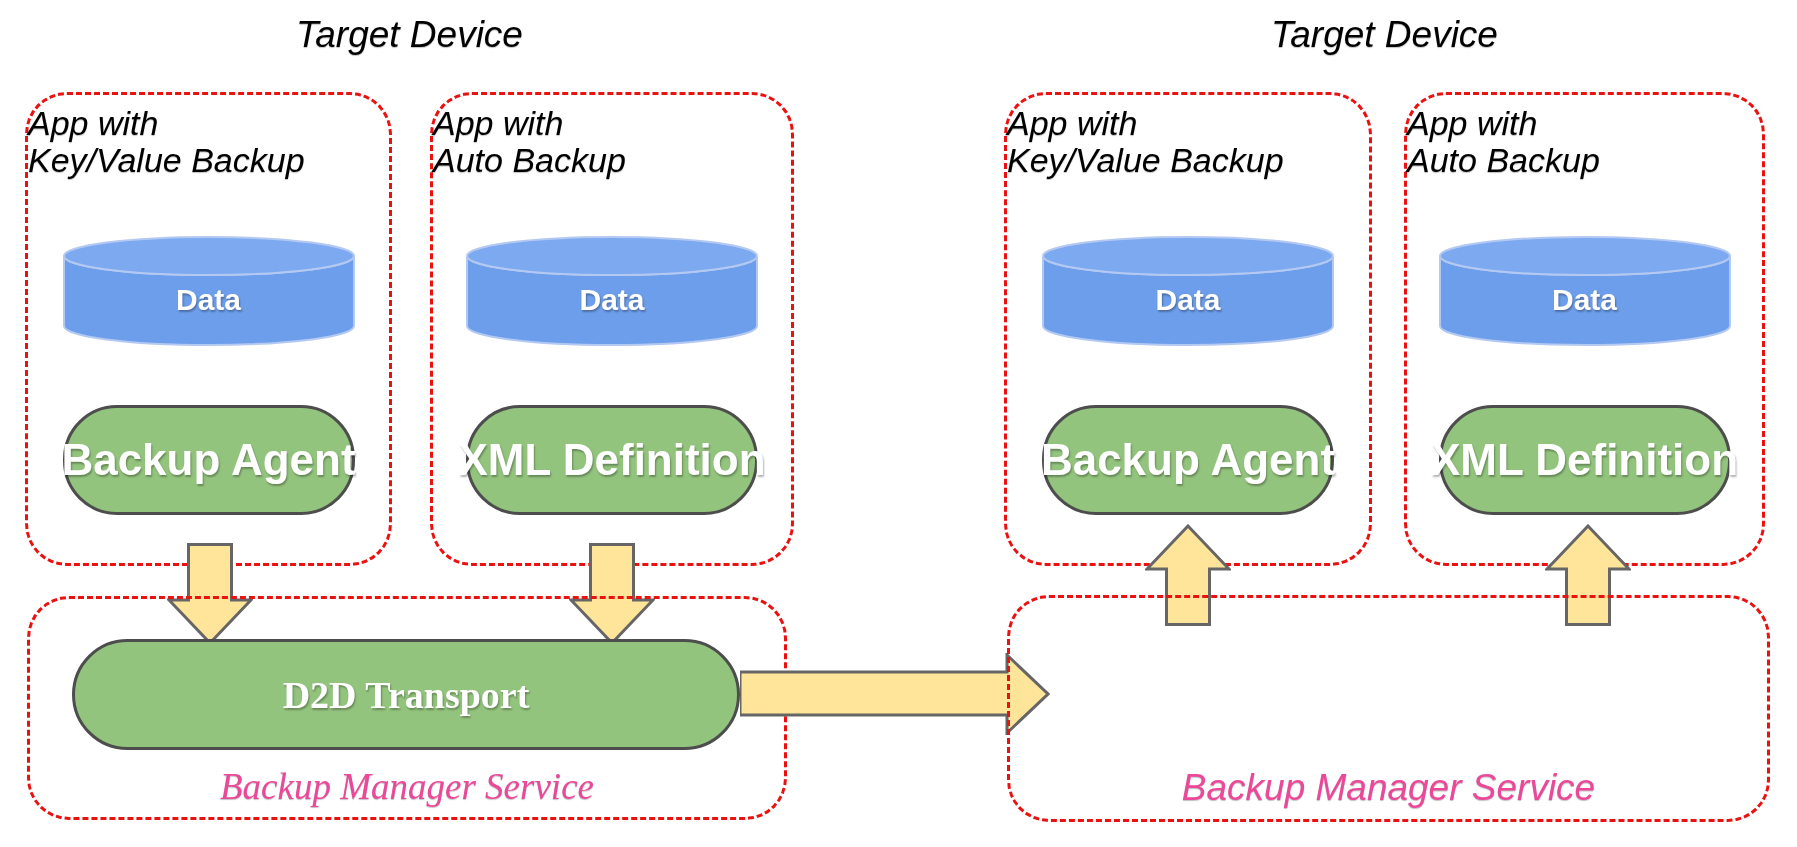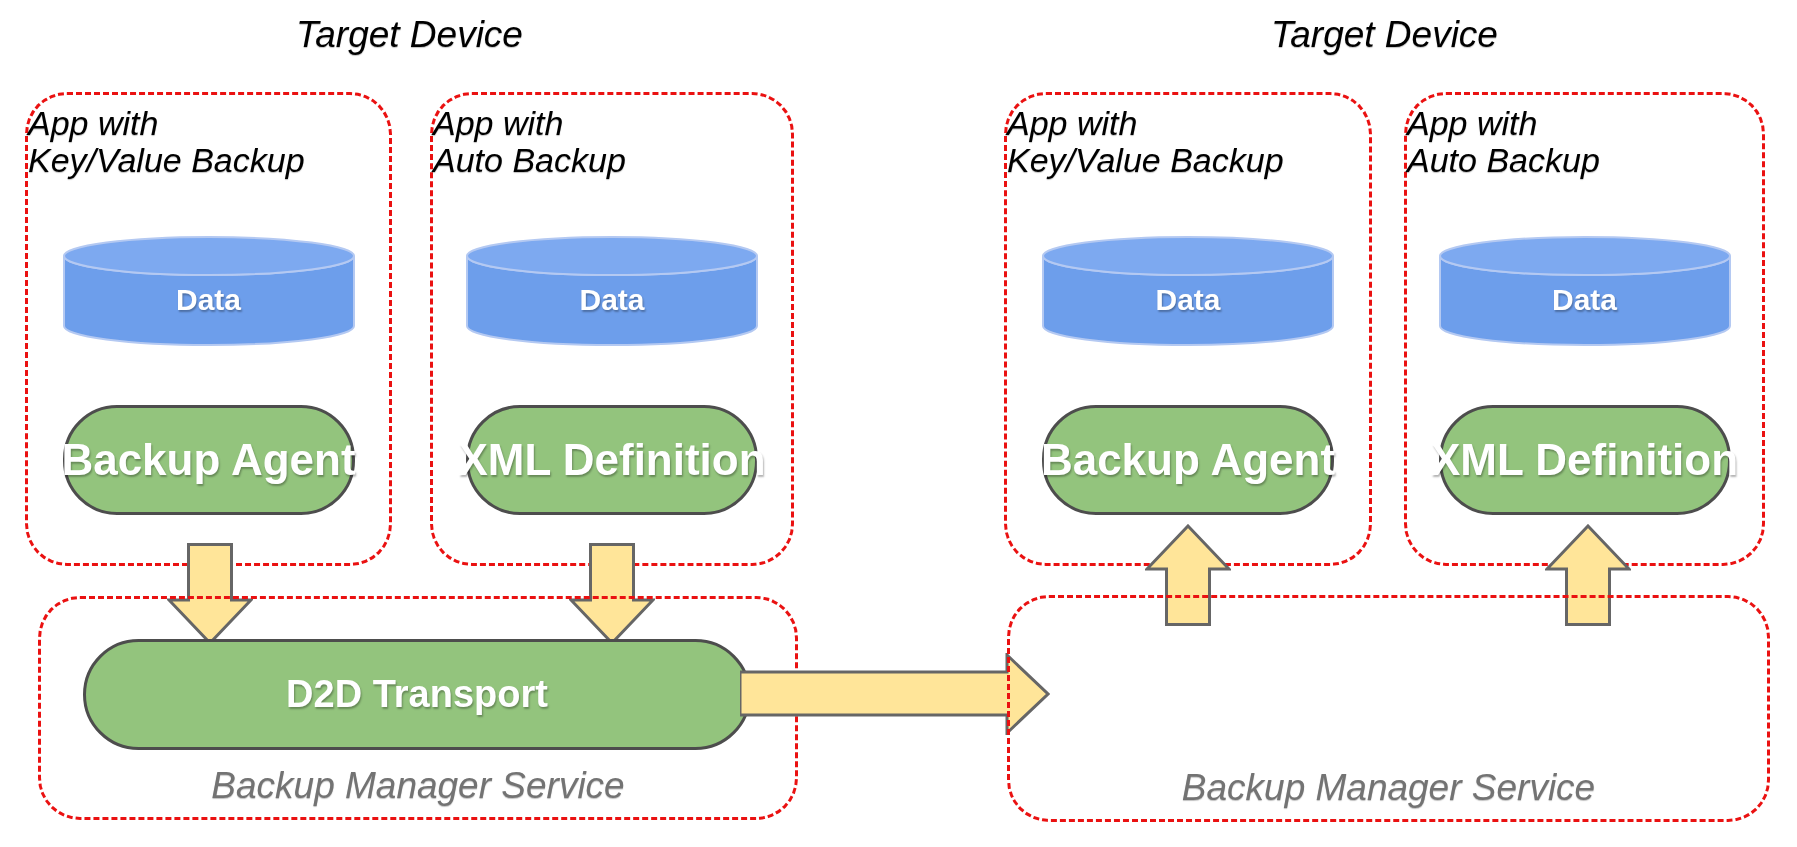--- a/index.html
+++ b/index.html
@@ -50,21 +50,21 @@
     position:absolute;border-radius:56px;
     background:var(--green-fill);border:3px solid var(--green-border);
     box-sizing:border-box;
     display:flex;align-items:center;justify-content:center;
     font-weight:bold;font-size:38px;color:#fff;white-space:nowrap;
     text-shadow:1px 2px 2px rgba(0,0,0,0.3);
   }
 
   .service-label{
     position:absolute;left:0;width:100%;text-align:center;
-    font-style:italic;font-size:37px;color:#737373;
+    font-style:italic;font-size:37px;color:#ec4899;
     text-shadow:0 1px 1px rgba(0,0,0,0.25);white-space:nowrap;
   }
 
   .arrow-shape{fill:var(--arrow-fill);stroke:var(--arrow-border);stroke-width:3;stroke-linejoin:miter;}
   .cyl-body{fill:var(--blue-fill);stroke:var(--blue-stroke);stroke-width:2;}
   .cyl-top{fill:var(--blue-top);stroke:var(--blue-stroke);stroke-width:2;}
 </style>
 </head>
 <body>
 
@@ -138,21 +138,21 @@
   <polygon class="arrow-shape" points="21.5,1.5 64.5,1.5 64.5,57 84,57 43,100 2,57 21.5,57"></polygon>
 </svg>
 
 <svg class="abs" style="left:1145px;top:524px;" width="86" height="102" viewBox="0 0 86 102">
   <polygon class="arrow-shape" points="43,2 84,45 64.5,45 64.5,100.5 21.5,100.5 21.5,45 2,45"></polygon>
 </svg>
 <svg class="abs" style="left:1545px;top:524px;" width="86" height="102" viewBox="0 0 86 102">
   <polygon class="arrow-shape" points="43,2 84,45 64.5,45 64.5,100.5 21.5,100.5 21.5,45 2,45"></polygon>
 </svg>
 
-<div class="dash-box" style="left:38px;top:596px;width:760px;height:224px;">
+<div class="dash-box" style="left:27px;top:596px;width:760px;height:224px;font-family:Liberation Serif, serif;">
   <div class="stadium-big" style="left:42px;top:40px;width:668px;height:111px;">D2D Transport</div>
   <div class="service-label" style="top:166px;">Backup Manager Service</div>
 </div>
 
 <svg class="abs" style="left:740px;top:653px;" width="310" height="82" viewBox="0 0 310 82">
   <polygon class="arrow-shape" points="0,19 267,19 267,2 308,41 267,80 267,62 0,62"></polygon>
 </svg>
 
 <div class="dash-box" style="left:1007px;top:595px;width:763px;height:227px;">
   <div class="service-label" style="top:169px;">Backup Manager Service</div>

